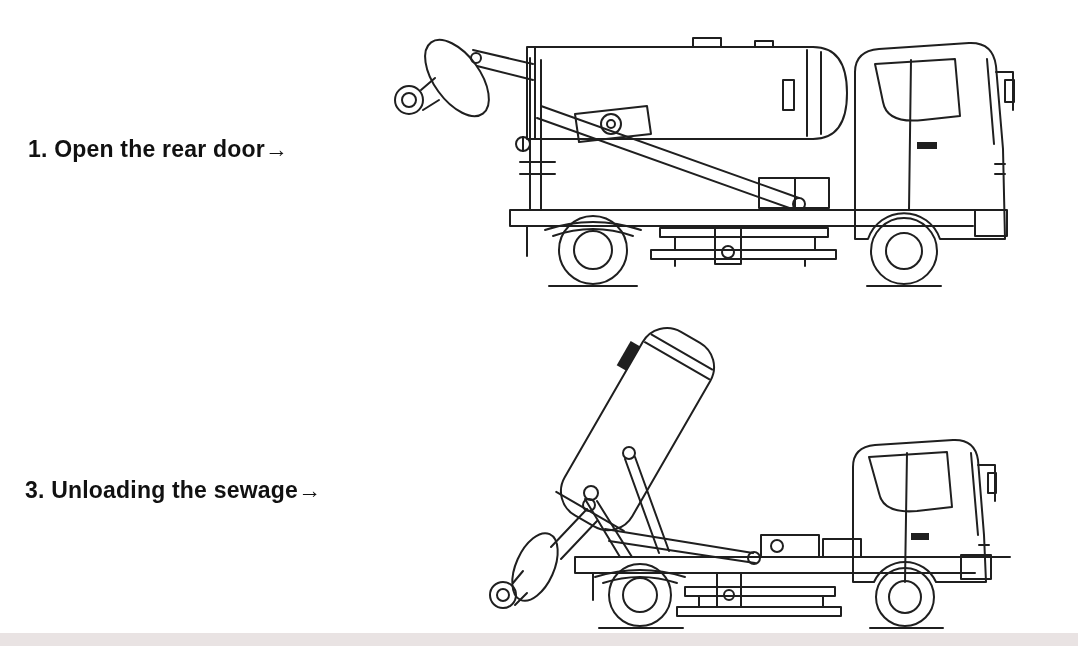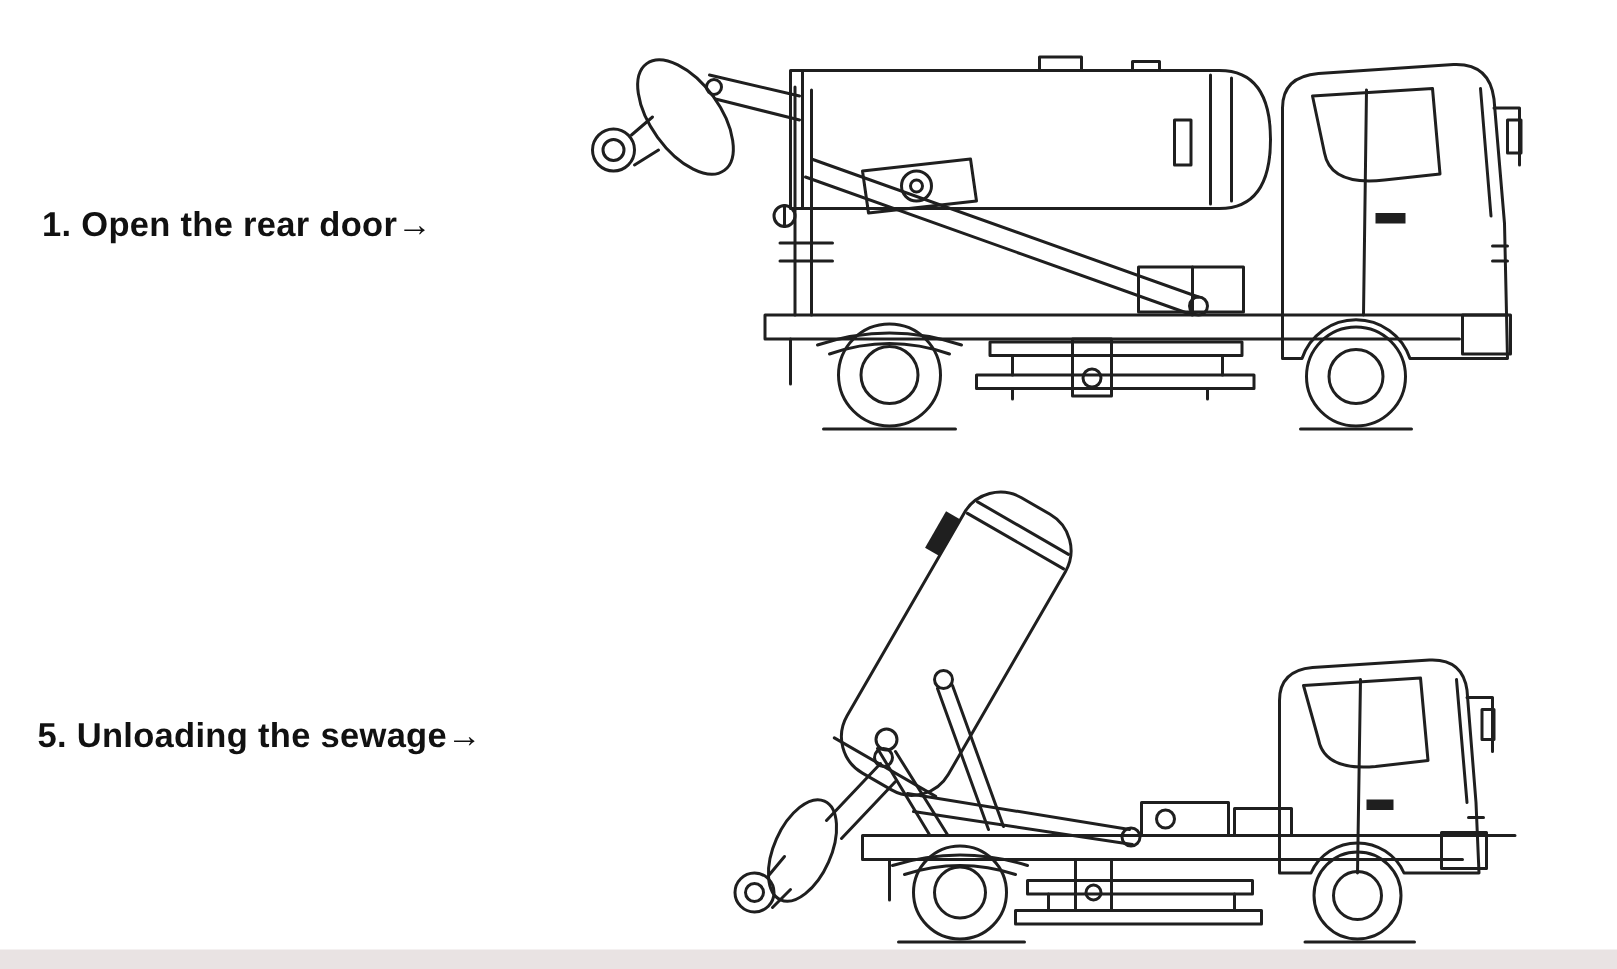--- a/index.html
+++ b/index.html
@@ -104,21 +104,21 @@
     <path d="M 500,50 L 580,45 L 585,102 L 548,106 Q 512,110 508,88 Z"></path>
     <path d="M 536,46 L 534,196"></path>
     <rect class="fill-dark" x="542" y="128" width="20" height="7"></rect>
     <path d="M 612,45 L 619,130"></path>
     <path d="M 621,58 L 638,58 L 638,96"></path>
     <rect x="630" y="66" width="9" height="22"></rect>
     <rect x="600" y="196" width="32" height="26"></rect>
     <path d="M 620,150 L 630,150 M 620,160 L 630,160"></path>
   </svg>
 
-  <div class="step-label label-2">5. Unloading the sewage→</div>
+  <div class="step-label label-2">3. Unloading the sewage→</div>
 
   <svg class="diagram diagram-2 line-art" width="575" height="345" viewBox="0 0 575 345" role="img" aria-label="Line drawing of hook-lift sewage truck, side view, tank tilted up to unload sewage">
 
     <path d="M 120,262 L 555,262 M 120,278 L 520,278 M 120,262 L 120,278"></path>
     <path d="M 138,278 L 138,305"></path>
 
     <g transform="rotate(-60 182 135)">
       <rect x="77" y="96" width="212" height="78" rx="28"></rect>
       <path d="M 262,98 L 262,172 M 272,100 L 272,170 M 88,96 L 88,174"></path>
       <rect class="fill-dark" x="228" y="85" width="28" height="11"></rect>

